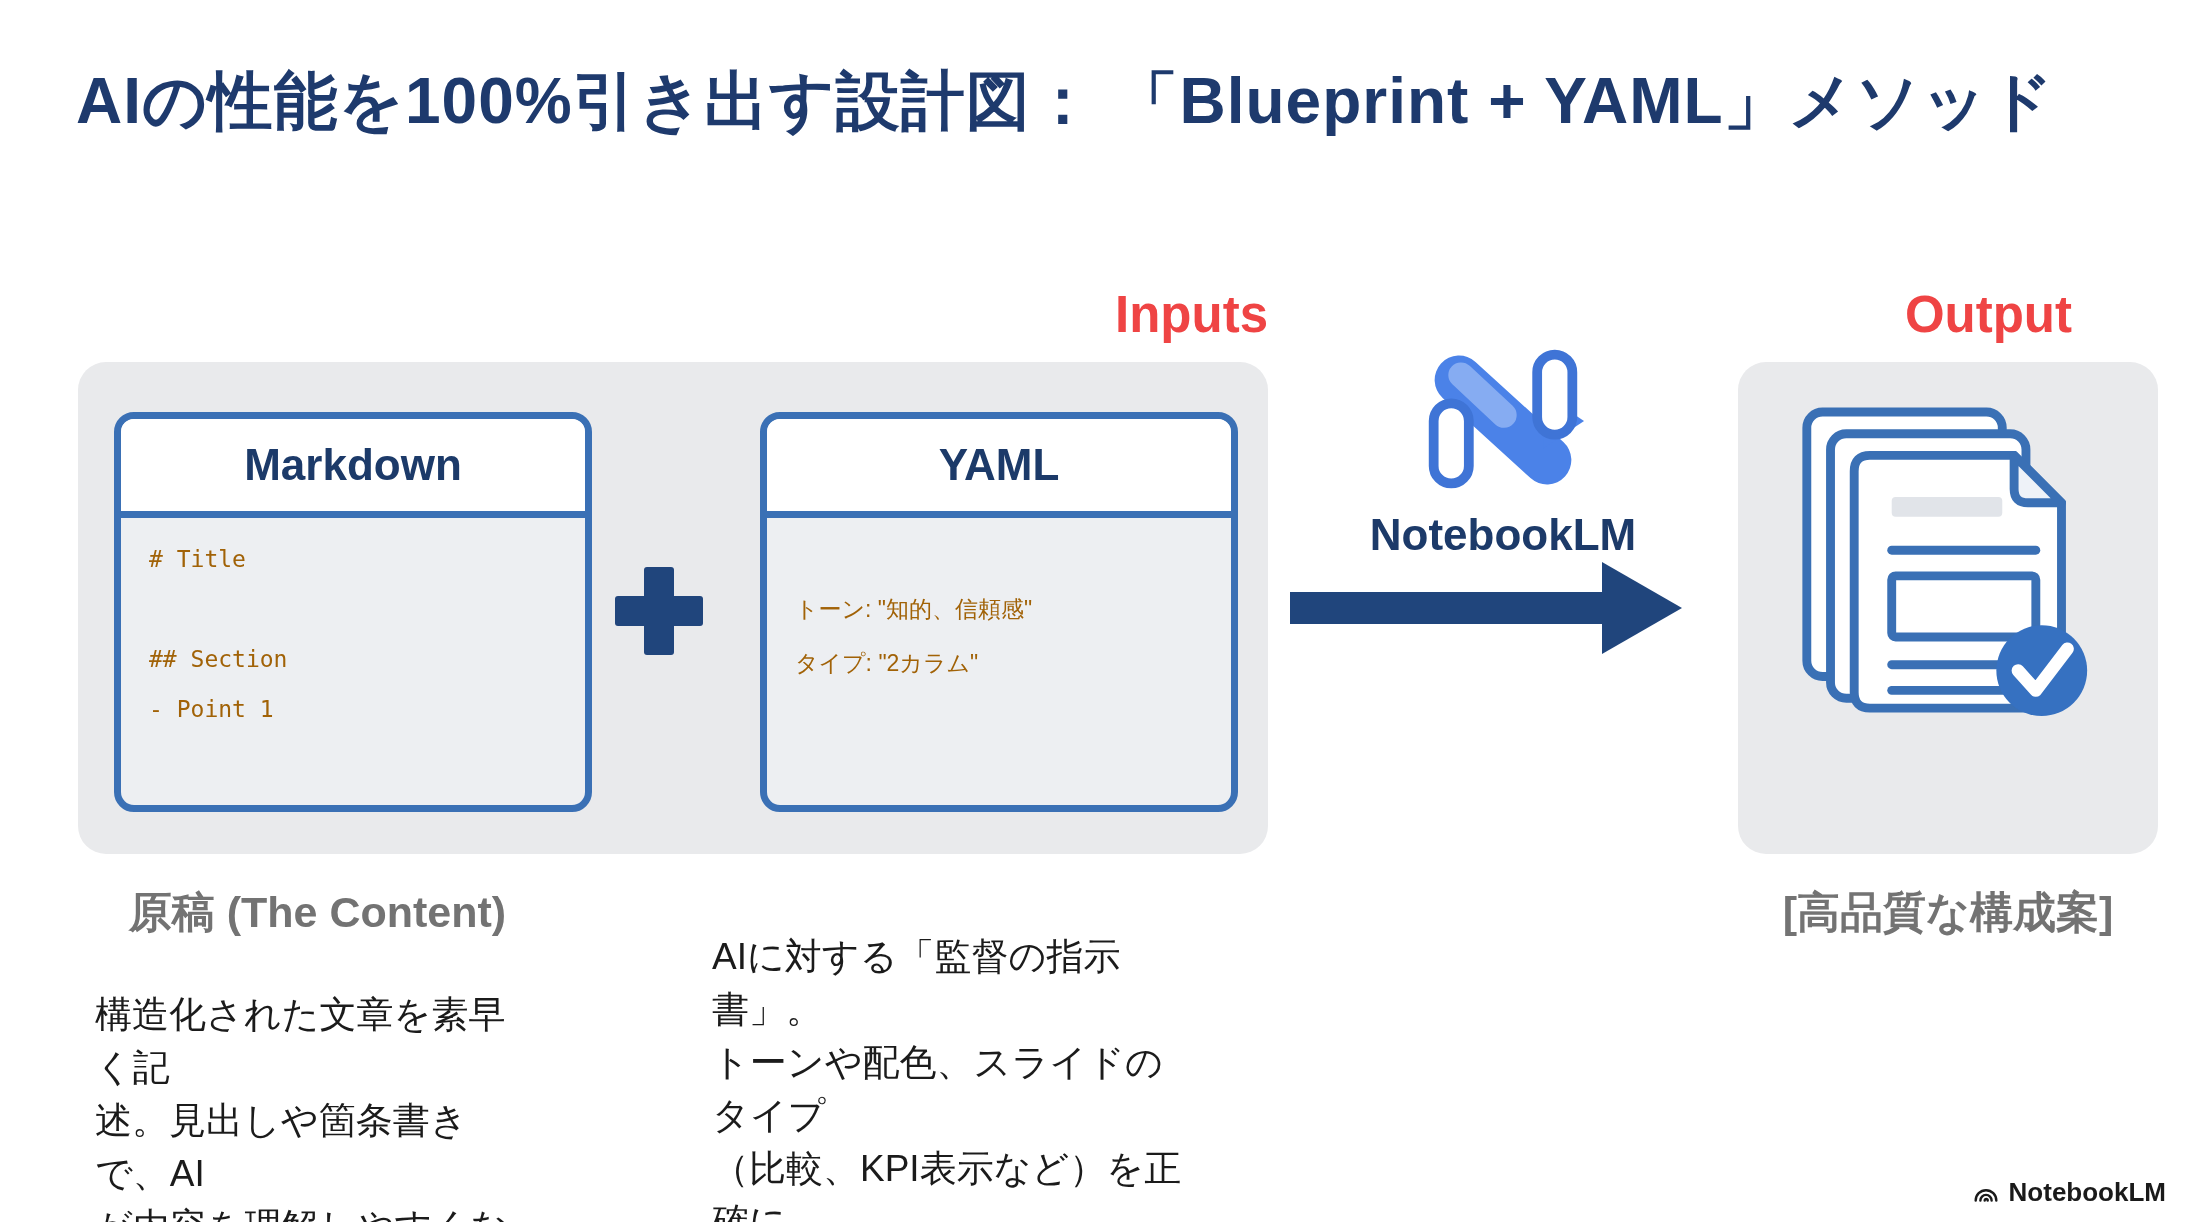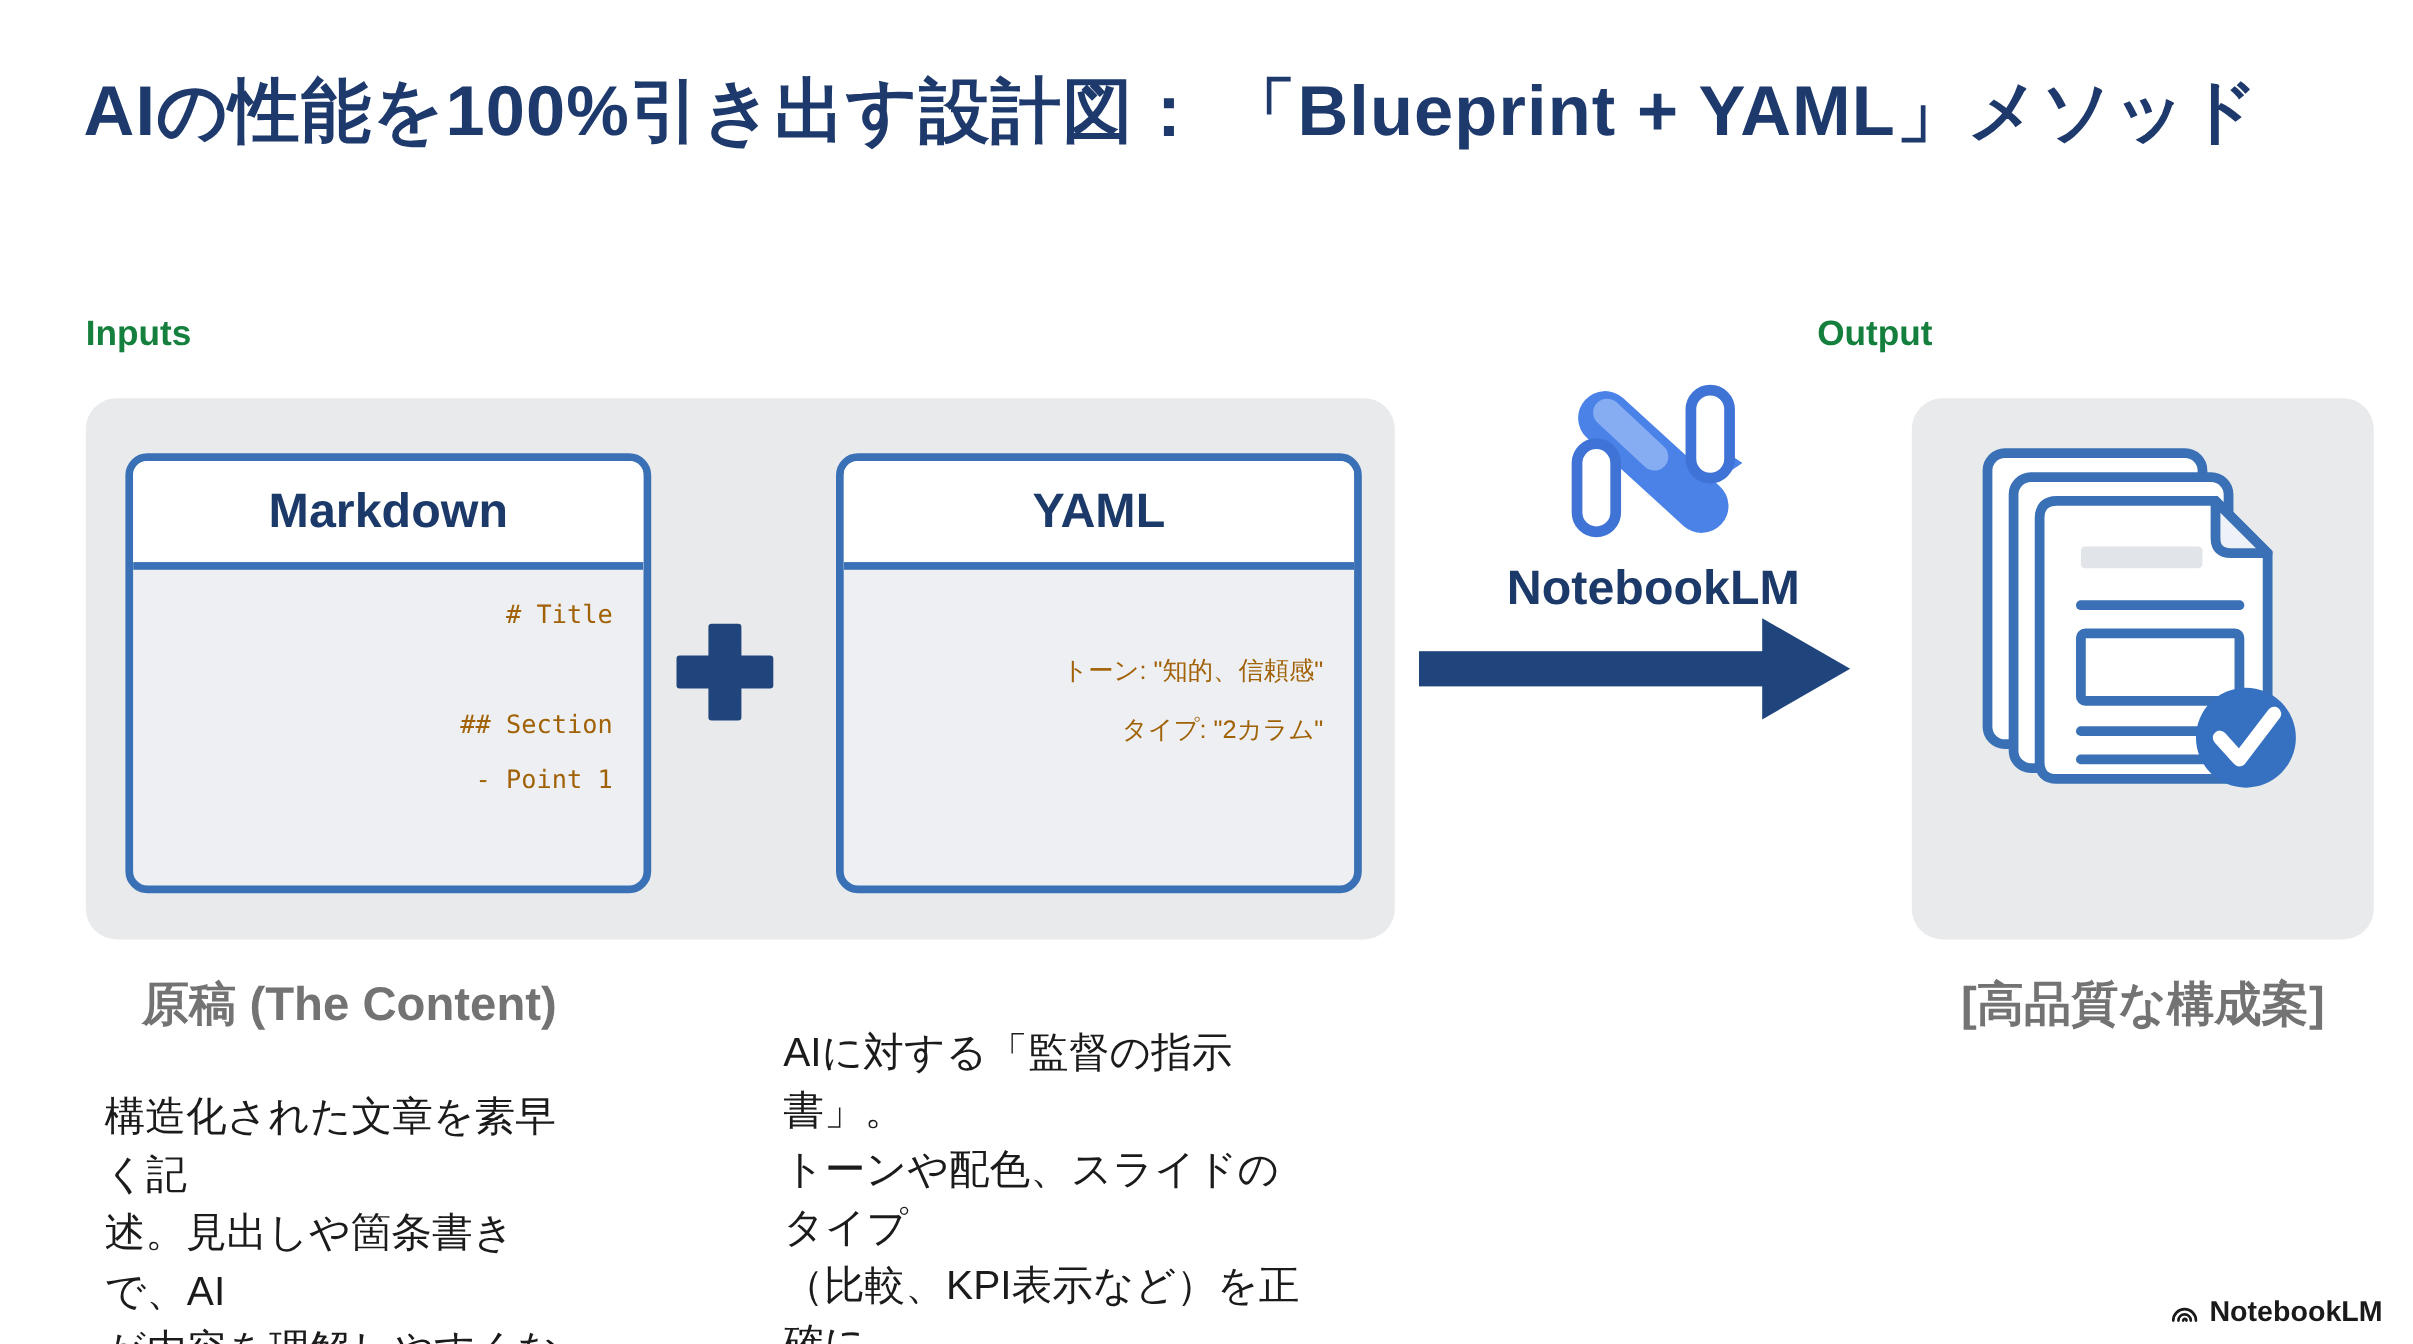--- a/index.html
+++ b/index.html
@@ -7,25 +7,25 @@
     width:2194px;height:1222px;background:#ffffff;position:relative;overflow:hidden;
     font-family:"Liberation Sans","DejaVu Sans",sans-serif;color:#0d0d0d;
   }
   .abs{position:absolute;}
   
   .title{
     left:76px;top:58px;width:2080px;
     font-size:64px;font-weight:700;color:#1e3a6d;letter-spacing:1px;white-space:nowrap;
   }
   
-  .section-label{font-size:32px;font-weight:700;color:#15803d;text-align:left;}
+  .section-label{font-size:51px;font-weight:700;color:#ef4444;text-align:right;}
   .inputs-label{left:78px;top:285px;width:1190px;}
   .output-label{left:1652px;top:285px;width:420px;}
   
-  .panel{background:#e9eaec;border-radius:28px;text-align:right;}
+  .panel{background:#e9eaec;border-radius:28px;}
   .inputs-panel{left:78px;top:362px;width:1190px;height:492px;}
   .output-panel{left:1738px;top:362px;width:420px;height:492px;}
   
   .card{
     position:absolute;top:50px;width:478px;height:400px;box-sizing:border-box;
     border:7px solid #3a70b5;border-radius:20px;background:#edeff2;overflow:hidden;
   }
   .card-markdown{left:36px;}
   .card-yaml{left:682px;}
   .card-header{

